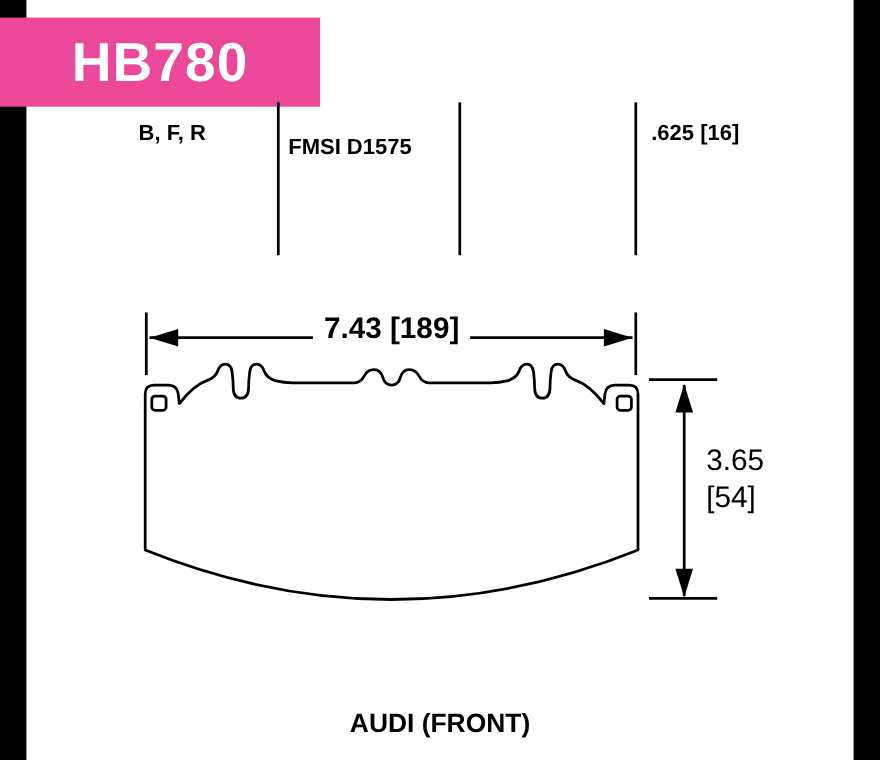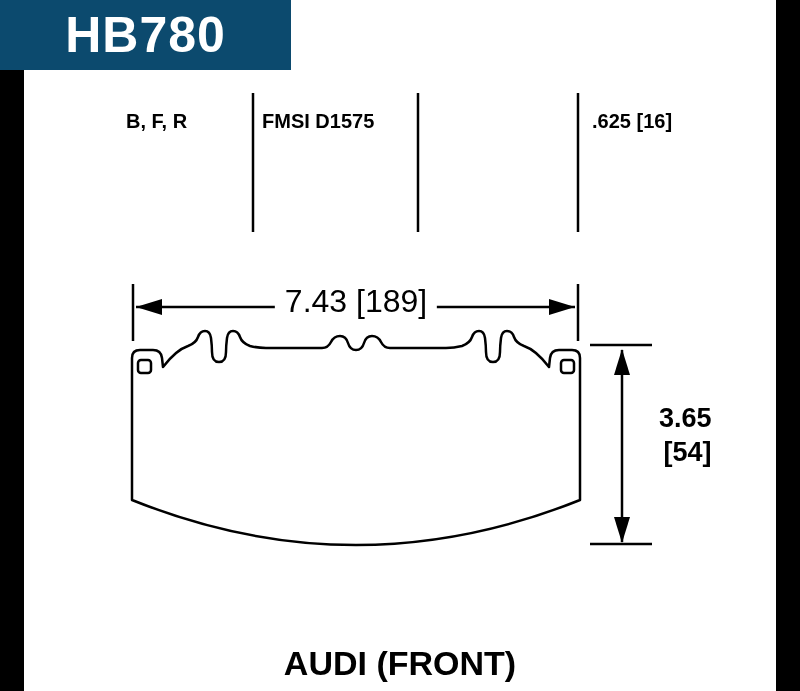--- a/index.html
+++ b/index.html
@@ -3,39 +3,39 @@
 <meta charset="utf-8">
 <style>
   html,body{margin:0;padding:0;}
   body{
     width:800px;height:691px;position:relative;background:#ffffff;
     font-family:"Liberation Sans", sans-serif;color:#000;overflow:hidden;
   }
   .bar-left{position:absolute;left:0;top:0;width:24px;height:691px;background:#000;}
   .bar-right{position:absolute;right:0;top:0;width:24px;height:691px;background:#000;}
   .header-box{
-    position:absolute;left:0;top:0;width:291px;height:70px;background:#0c4a6e;
+    position:absolute;left:0;top:16px;width:291px;height:81px;background:#ec4899;
     display:flex;align-items:center;justify-content:center;
   }
   .header-box .part-no{color:#fff;font-weight:bold;font-size:50px;letter-spacing:1px;}
   .spec{position:absolute;top:110px;font-size:20px;font-weight:bold;white-space:nowrap;}
   .spec-compounds{left:126px;}
-  .spec-fmsi{left:262px;}
+  .spec-fmsi{left:262px;margin-top:13px;}
   .spec-thickness{left:592px;}
   svg.drawing{position:absolute;left:0;top:0;}
   .dim-width{
     position:absolute;left:356px;top:283px;transform:translateX(-50%);
-    background:#ffffff;padding:0 10px;font-size:32px;font-weight:normal;white-space:nowrap;
+    background:#ffffff;padding:0 10px;font-size:27px;font-weight:bold;white-space:nowrap;
   }
   .dim-height{
-    position:absolute;left:659px;top:401px;font-size:27px;font-weight:bold;line-height:34px;text-align:right;
+    position:absolute;left:642px;top:401px;font-size:27px;font-weight:normal;line-height:34px;
   }
   .app-label{
     position:absolute;left:400px;top:644px;transform:translateX(-50%);
-    font-size:34px;font-weight:bold;white-space:nowrap;
+    font-size:24px;font-weight:bold;white-space:nowrap;
   }
 </style>
 </head>
 <body>
 
 <div class="bar-left"></div>
 <div class="bar-right"></div>
 
 <div class="header-box">
   <span class="part-no">HB780</span>

